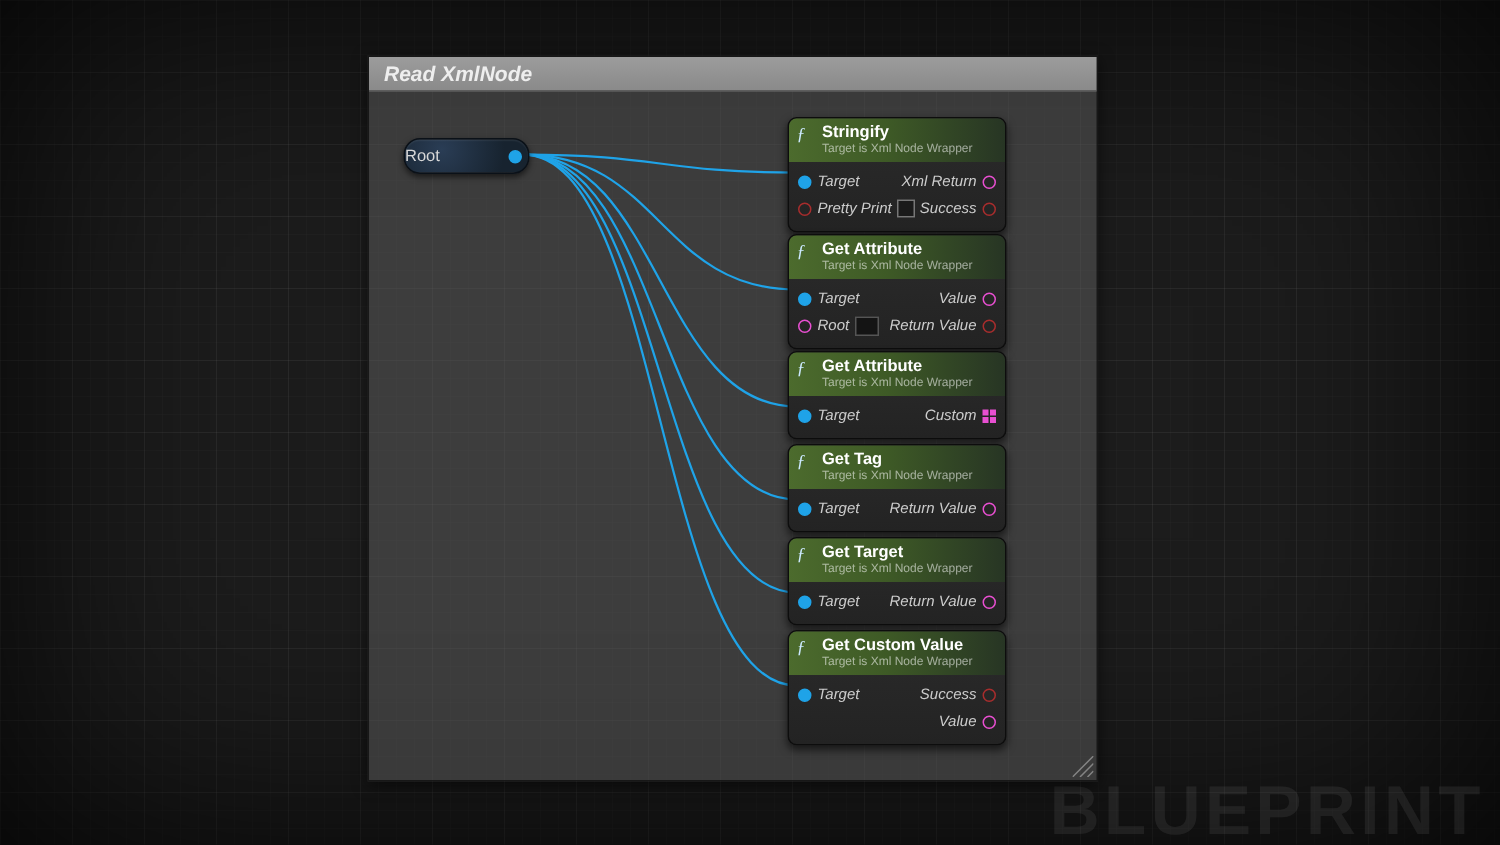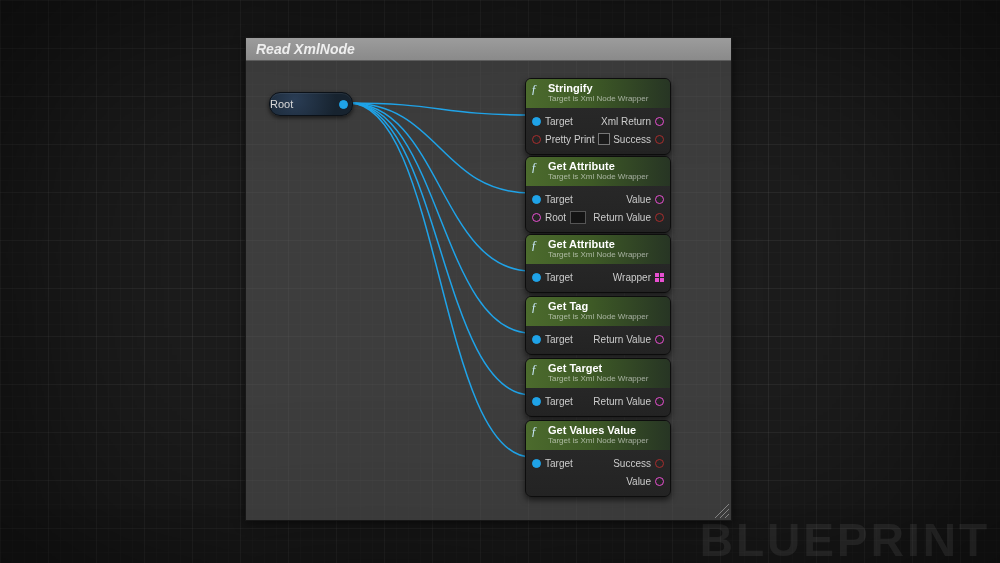--- a/index.html
+++ b/index.html
@@ -120,20 +120,21 @@
     justify-content: space-between;
     align-items: center;
     height: 18px;
     font-size: 10px;
     color: #ccc;
   }
   .row .left, .row .right {
     display: flex;
     align-items: center;
     gap: 4px;
+    font-style: italic;
   }
   .pin {
     width: 9px; height: 9px;
     border-radius: 50%;
     border: 1.5px solid;
     box-sizing: border-box;
     flex: none;
   }
   .pin.filled { background: currentColor; }
   .pin-obj { color: #1fa3e8; }
@@ -268,21 +269,21 @@
           <div class="t1">Get Attribute</div>
           <div class="t2">Target is Xml Node Wrapper</div>
         </div>
         <div class="body">
           <div class="row">
             <div class="left">
               <span class="pin pin-obj filled"></span>
               <span>Target</span>
             </div>
             <div class="right">
-              <span>Wrapper</span>
+              <span>Custom</span>
               <span class="grid-icon">
                 <span></span>
                 <span></span>
                 <span></span>
                 <span></span>
               </span>
             </div>
           </div>
         </div>
       </div>
@@ -326,21 +327,21 @@
               <span class="pin pin-str"></span>
             </div>
           </div>
         </div>
       </div>
       <div class="fnode" style="left: 279px; top: 382px;">
         <div class="head">
           <svg class="fx" width="13" height="13">
             <text x="0" y="11" font-size="12" font-style="italic" fill="#cdeaff" font-family="serif">ƒ</text>
           </svg>
-          <div class="t1">Get Values Value</div>
+          <div class="t1">Get Custom Value</div>
           <div class="t2">Target is Xml Node Wrapper</div>
         </div>
         <div class="body">
           <div class="row">
             <div class="left">
               <span class="pin pin-obj filled"></span>
               <span>Target</span>
             </div>
             <div class="right">
               <span>Success</span>

